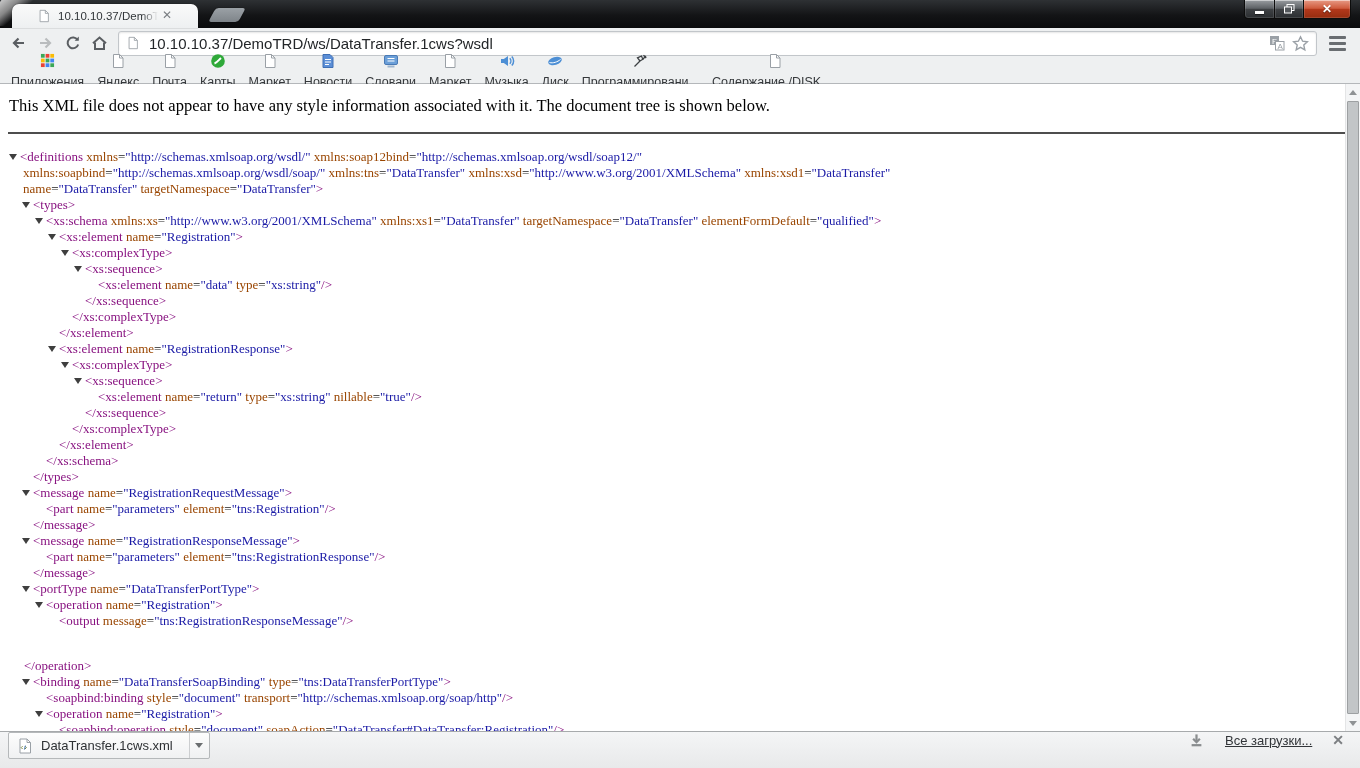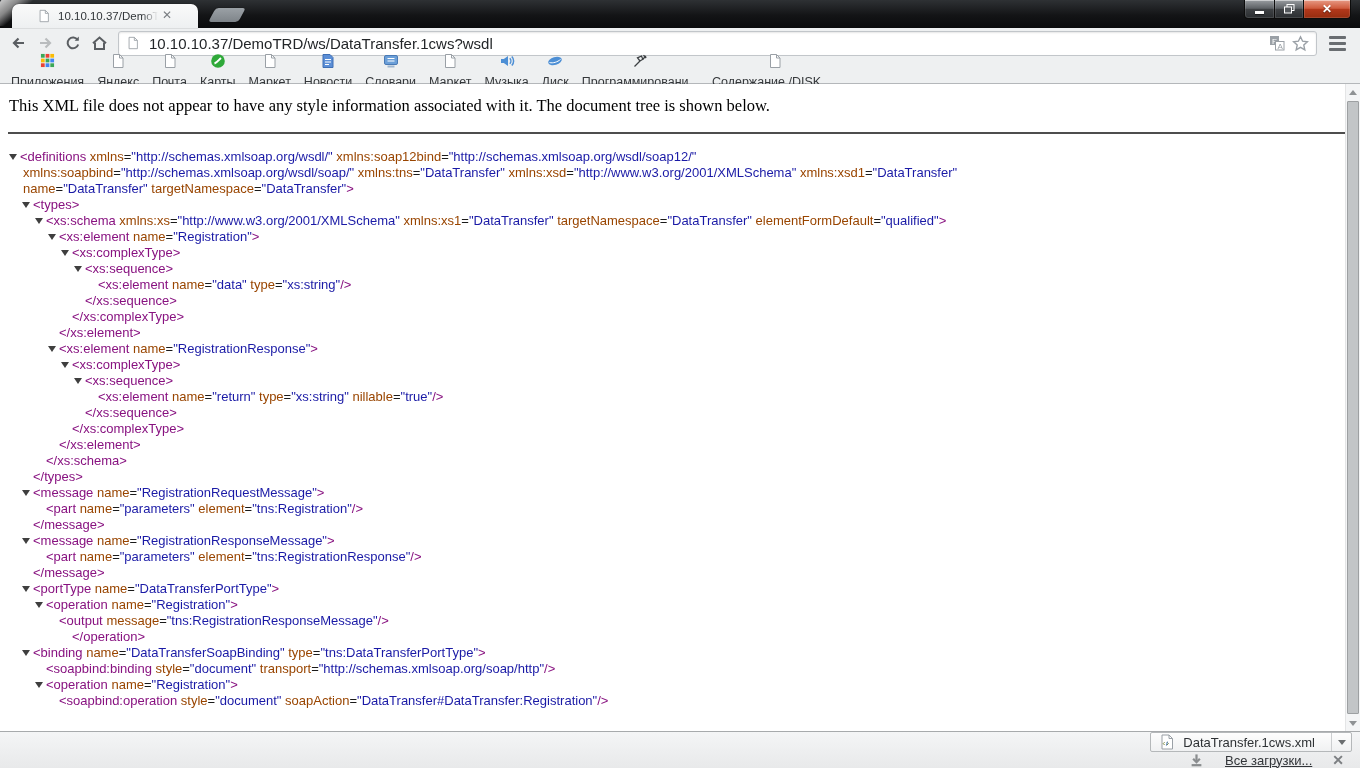--- a/index.html
+++ b/index.html
@@ -70,21 +70,21 @@
     height:26px; background:#eef0f1; border-bottom:1px solid #b4b7ba;
     display:flex; align-items:center; padding:0 6px;
   }
   .bm-item { display:flex; align-items:center; gap:6px; padding:2px 8px 2px 5px; font-size:12.5px; color:#35383b; white-space:nowrap;flex-direction:column; }
   .bm-icon { width:16px; height:16px; display:flex; align-items:center; justify-content:center; }
 
   
   .content { position:absolute; top:84px; bottom:37px; left:0; right:0; background:#fff; overflow:hidden; }
   .notice { font-family:"Liberation Serif", serif; font-size:16.5px; color:#000; margin:12px 9px 16px 9px; }
   .rule { border:none; border-top:2px solid #4d4d4d; margin:7px 8px 0 8px; }
-  #xml { margin-top:15px; font-family:Liberation Sans, sans-serif; font-size:13px; line-height:16px; color:#1a1a1a; }
+  #xml { margin-top:15px; font-family:Liberation Serif, serif; font-size:13px; line-height:16px; color:#1a1a1a; }
   .xline { white-space:pre; height:16px; }
   .xtag  { color:#881280; }
   .xattr { color:#994500; }
   .xval  { color:#1a1aa6; }
   .xarrow {
     display:inline-block; width:0; height:0;
     border:4px solid transparent; border-top:6px solid #3f3f3f; border-bottom:none;
     margin-left:-11px; margin-right:3px; vertical-align:1px;
   }
 
@@ -93,21 +93,21 @@
   .sb-arrow { position:absolute; left:0; width:100%; height:16px; display:flex; align-items:center; justify-content:center; }
   .sb-up { top:0; } .sb-down { bottom:0; }
   .tri-up    { width:0; height:0; border:4px solid transparent; border-bottom:5px solid #8f9294; border-top:none; }
   .tri-down  { width:0; height:0; border:4px solid transparent; border-top:5px solid #8f9294; border-bottom:none; }
   .sb-thumb { position:absolute; left:1px; right:1px; top:17px; bottom:17px; background:#c2c5c7; border:1px solid #9da0a2; border-radius:1px; }
 
   
   .download-bar {
     position:absolute; left:0; right:0; bottom:0; height:37px;
     background:linear-gradient(#f4f5f6, #e8e9ea); border-top:1px solid #a7aaac;
-    display:flex; align-items:flex-end; padding:0 8px;flex-direction:column;
+    display:flex; align-items:flex-start; padding:0 8px;
   }
   .dl-item {
     display:flex; align-items:center; height:27px;
     background:linear-gradient(#fdfdfd, #f0f1f2);
     border:1px solid #b5b8ba; border-radius:2px; overflow:hidden;
   }
   .dl-icon { width:32px; display:flex; align-items:center; justify-content:center; }
   .dl-name { font-size:13px; color:#2e3134; padding-right:16px; }
   .dl-sep { width:1px; align-self:stretch; background:#ccced0; }
   .dl-caret { width:19px; display:flex; align-items:center; justify-content:center; }
@@ -345,21 +345,21 @@
       <div class="xline" style="padding-left: 33px;"><span class="xtag">&lt;/types</span><span class="xtag">&gt;</span></div>
       <div class="xline" style="padding-left: 33px;"><span class="xarrow"></span><span class="xtag">&lt;message</span><span> </span><span class="xattr">name</span><span>=</span><span class="xval">"RegistrationRequestMessage"</span><span class="xtag">&gt;</span></div>
       <div class="xline" style="padding-left: 46px;"><span class="xtag">&lt;part</span><span> </span><span class="xattr">name</span><span>=</span><span class="xval">"parameters"</span><span> </span><span class="xattr">element</span><span>=</span><span class="xval">"tns:Registration"</span><span class="xtag">/&gt;</span></div>
       <div class="xline" style="padding-left: 33px;"><span class="xtag">&lt;/message</span><span class="xtag">&gt;</span></div>
       <div class="xline" style="padding-left: 33px;"><span class="xarrow"></span><span class="xtag">&lt;message</span><span> </span><span class="xattr">name</span><span>=</span><span class="xval">"RegistrationResponseMessage"</span><span class="xtag">&gt;</span></div>
       <div class="xline" style="padding-left: 46px;"><span class="xtag">&lt;part</span><span> </span><span class="xattr">name</span><span>=</span><span class="xval">"parameters"</span><span> </span><span class="xattr">element</span><span>=</span><span class="xval">"tns:RegistrationResponse"</span><span class="xtag">/&gt;</span></div>
       <div class="xline" style="padding-left: 33px;"><span class="xtag">&lt;/message</span><span class="xtag">&gt;</span></div>
       <div class="xline" style="padding-left: 33px;"><span class="xarrow"></span><span class="xtag">&lt;portType</span><span> </span><span class="xattr">name</span><span>=</span><span class="xval">"DataTransferPortType"</span><span class="xtag">&gt;</span></div>
       <div class="xline" style="padding-left: 46px;"><span class="xarrow"></span><span class="xtag">&lt;operation</span><span> </span><span class="xattr">name</span><span>=</span><span class="xval">"Registration"</span><span class="xtag">&gt;</span></div>
       <div class="xline" style="padding-left: 59px;"><span class="xtag">&lt;output</span><span> </span><span class="xattr">message</span><span>=</span><span class="xval">"tns:RegistrationResponseMessage"</span><span class="xtag">/&gt;</span></div>
-      <div class="xline" style="padding-left: 72px;"><span class="xtag">&lt;/operation</span><span class="xtag">&gt;</span></div>
+      <div class="xline" style="padding-left: 24px; margin-top: 29px;"><span class="xtag">&lt;/operation</span><span class="xtag">&gt;</span></div>
       <div class="xline" style="padding-left: 33px;"><span class="xarrow"></span><span class="xtag">&lt;binding</span><span> </span><span class="xattr">name</span><span>=</span><span class="xval">"DataTransferSoapBinding"</span><span> </span><span class="xattr">type</span><span>=</span><span class="xval">"tns:DataTransferPortType"</span><span class="xtag">&gt;</span></div>
       <div class="xline" style="padding-left: 46px;"><span class="xtag">&lt;soapbind:binding</span><span> </span><span class="xattr">style</span><span>=</span><span class="xval">"document"</span><span> </span><span class="xattr">transport</span><span>=</span><span class="xval">"http://schemas.xmlsoap.org/soap/http"</span><span class="xtag">/&gt;</span></div>
       <div class="xline" style="padding-left: 46px;"><span class="xarrow"></span><span class="xtag">&lt;operation</span><span> </span><span class="xattr">name</span><span>=</span><span class="xval">"Registration"</span><span class="xtag">&gt;</span></div>
       <div class="xline" style="padding-left: 59px;"><span class="xtag">&lt;soapbind:operation</span><span> </span><span class="xattr">style</span><span>=</span><span class="xval">"document"</span><span> </span><span class="xattr">soapAction</span><span>=</span><span class="xval">"DataTransfer#DataTransfer:Registration"</span><span class="xtag">/&gt;</span></div>
     </div>
 </div>
 
 <div class="scrollbar">
   <div class="sb-arrow sb-up">
       <span class="tri-up"></span>

